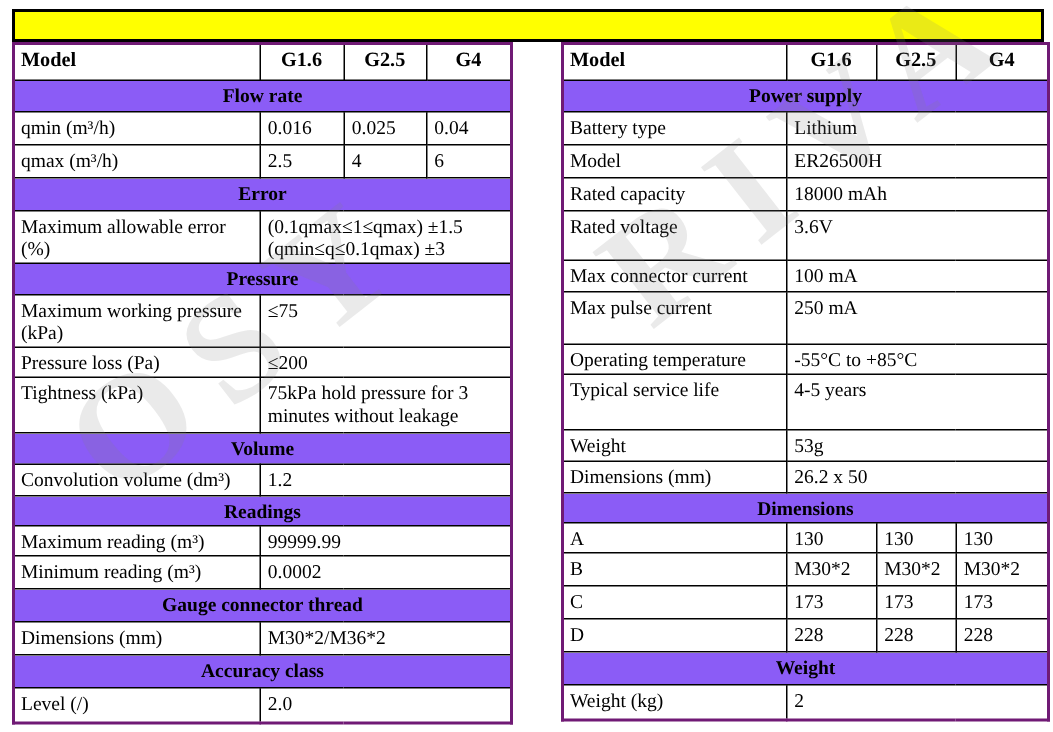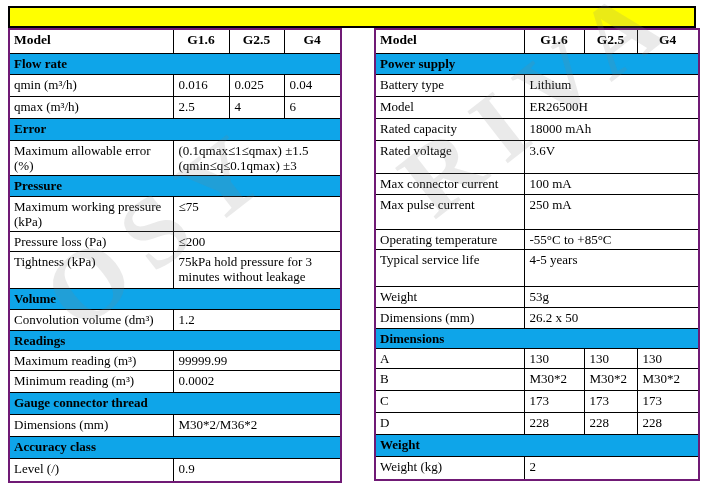--- a/index.html
+++ b/index.html
@@ -50,22 +50,23 @@
     padding: 2px 4px 1px 4px;
     vertical-align: top;
     overflow: hidden;
     white-space: normal;
   }
   .spec-table thead tr { height: 24px; }
   .spec-table thead th { font-weight: bold; text-align: center; font-size: 13.5px; }
   .spec-table thead th.label { text-align: left; }
 
   .spec-table td.section {
-    background: #0ea5e9;
+    background: #8b5cf6;
     font-weight: bold;
+    text-align: center;
   }
   .spec-table td.label { text-align: left; }
   .spec-table td.val   { text-align: left; padding-left: 5px; }
 
   
   .spec-table tbody tr:nth-child(1)  { height: 21px; }
   .spec-table tbody tr:nth-child(2)  { height: 22px; }
   .spec-table tbody tr:nth-child(3)  { height: 22px; }
   .spec-table tbody tr:nth-child(4)  { height: 22px; }
   .spec-table tbody tr:nth-child(5)  { height: 33px; }
@@ -205,21 +206,21 @@
               <td class="val" colspan="3">
                 <div>M30*2/M36*2</div>
               </td>
             </tr>
             <tr>
               <td class="section" colspan="4">Accuracy class</td>
             </tr>
             <tr>
               <td class="label">Level (/)</td>
               <td class="val" colspan="3">
-                <div>0.9</div>
+                <div>2.0</div>
               </td>
             </tr>
           </tbody>
       </table>
 
       <div class="gap-spacer"></div>
 
       <table class="spec-table right">
         <colgroup>
           <col style="width:149px">

